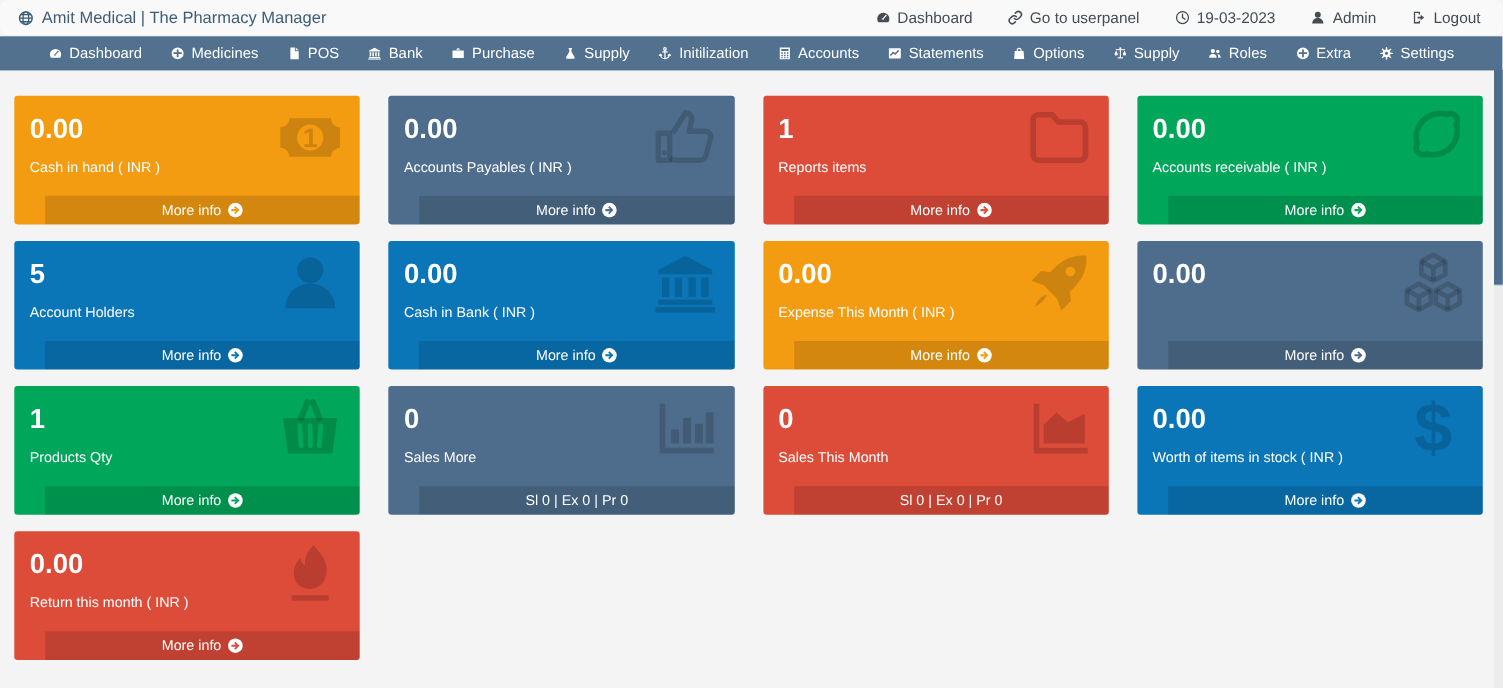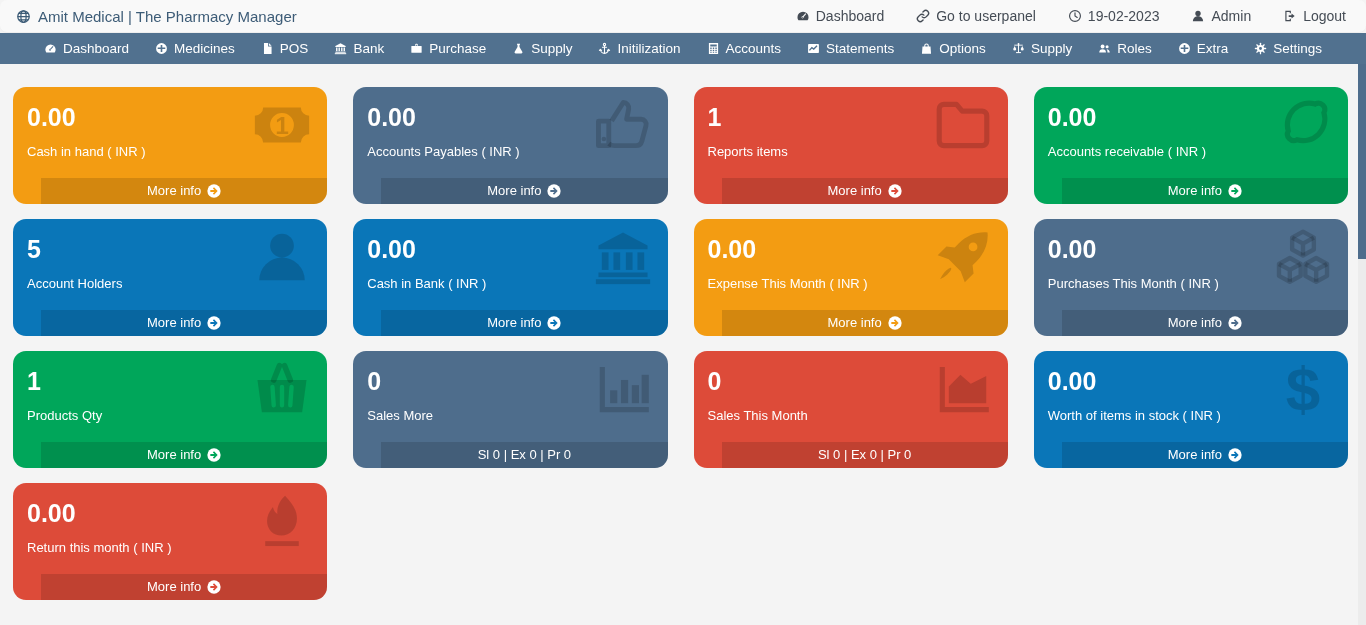--- a/index.html
+++ b/index.html
@@ -35,21 +35,21 @@
   .nav-item { display:flex; align-items:center; gap:6px; padding:0 13px; color:#fff; font-size:13.5px; text-decoration:none; cursor:pointer; }
   .nav-item .icon svg { width:13px; height:13px; }
 
   
   .content {
     padding:23px 18px 0 13px;
     display:grid; grid-template-columns:repeat(4,1fr);
     gap:15px 26px;
   }
   .small-box {
-    position:relative; min-height:117px; border-radius:13px;
+    position:relative; min-height:117px; border-radius:3px;
     background:var(--boxbg); --hole:var(--boxbg);
     color:#fff; display:flex; flex-direction:column; overflow:hidden;
   }
   .small-box .inner { position:relative; z-index:2; flex:1; padding:10px 14px; }
   .small-box .inner h3 { margin:7px 0 0; font-size:25px; font-weight:bold; line-height:1.1; }
   .small-box .inner p  { margin:12px 0 0; font-size:13px; }
   .big-icon { position:absolute; top:7px; right:14px; z-index:1; color:rgba(0,0,0,0.16); }
   .big-icon svg { width:62px; height:62px; }
   .small-box-footer {
     position:relative; z-index:3; background:rgba(0,0,0,0.13);
@@ -100,21 +100,21 @@
         </span>
         <span>Go to userpanel</span>
       </a>
       <a class="top-item">
         <span class="icon">
           <svg viewBox="0 0 24 24" fill="none" stroke="currentColor" stroke-width="2">
             <circle cx="12" cy="12" r="9.3"></circle>
             <path d="M12 6.5V12l3.8 2.4" stroke-linecap="round"></path>
           </svg>
         </span>
-        <span>19-02-2023</span>
+        <span>19-03-2023</span>
       </a>
       <a class="top-item">
         <span class="icon">
           <svg viewBox="0 0 24 24" fill="currentColor">
             <circle cx="12" cy="7.6" r="4.6"></circle>
             <path d="M3.2 21a8.8 8.8 0 0 1 17.6 0z"></path>
           </svg>
         </span>
         <span>Admin</span>
       </a>
@@ -423,21 +423,20 @@
           <svg viewBox="0 0 16 16">
             <circle cx="8" cy="8" r="7.6" fill="#fff"></circle>
             <path d="M3.8 6.9h4.7L6.7 5.1 8 3.8 12.2 8 8 12.2 6.7 10.9l1.8-1.8H3.8z" fill="var(--boxbg)"></path>
           </svg>
         </span>
       </a>
     </div>
     <div class="small-box" style="--boxbg: #4e6d8c;">
       <div class="inner">
         <h3>0.00</h3>
-        <p>Purchases This Month ( INR )</p>
       </div>
       <span class="icon big-icon">
         <svg viewBox="0 0 24 24" fill="none" stroke="currentColor" stroke-width="1.7" stroke-linejoin="round">
           <path d="M12 2.2 16.2 4.5v4.6L12 11.4 7.8 9.1V4.5z"></path>
           <path d="M7.8 4.5 12 6.8l4.2-2.3M12 6.8v4.6"></path>
           <path d="M6.9 12.4l4.2 2.3v4.6l-4.2 2.3-4.2-2.3v-4.6z"></path>
           <path d="M2.7 14.7 6.9 17l4.2-2.3M6.9 17v4.6"></path>
           <path d="M17.1 12.4l4.2 2.3v4.6l-4.2 2.3-4.2-2.3v-4.6z"></path>
           <path d="M12.9 14.7 17.1 17l4.2-2.3M17.1 17v4.6"></path>
         </svg>

